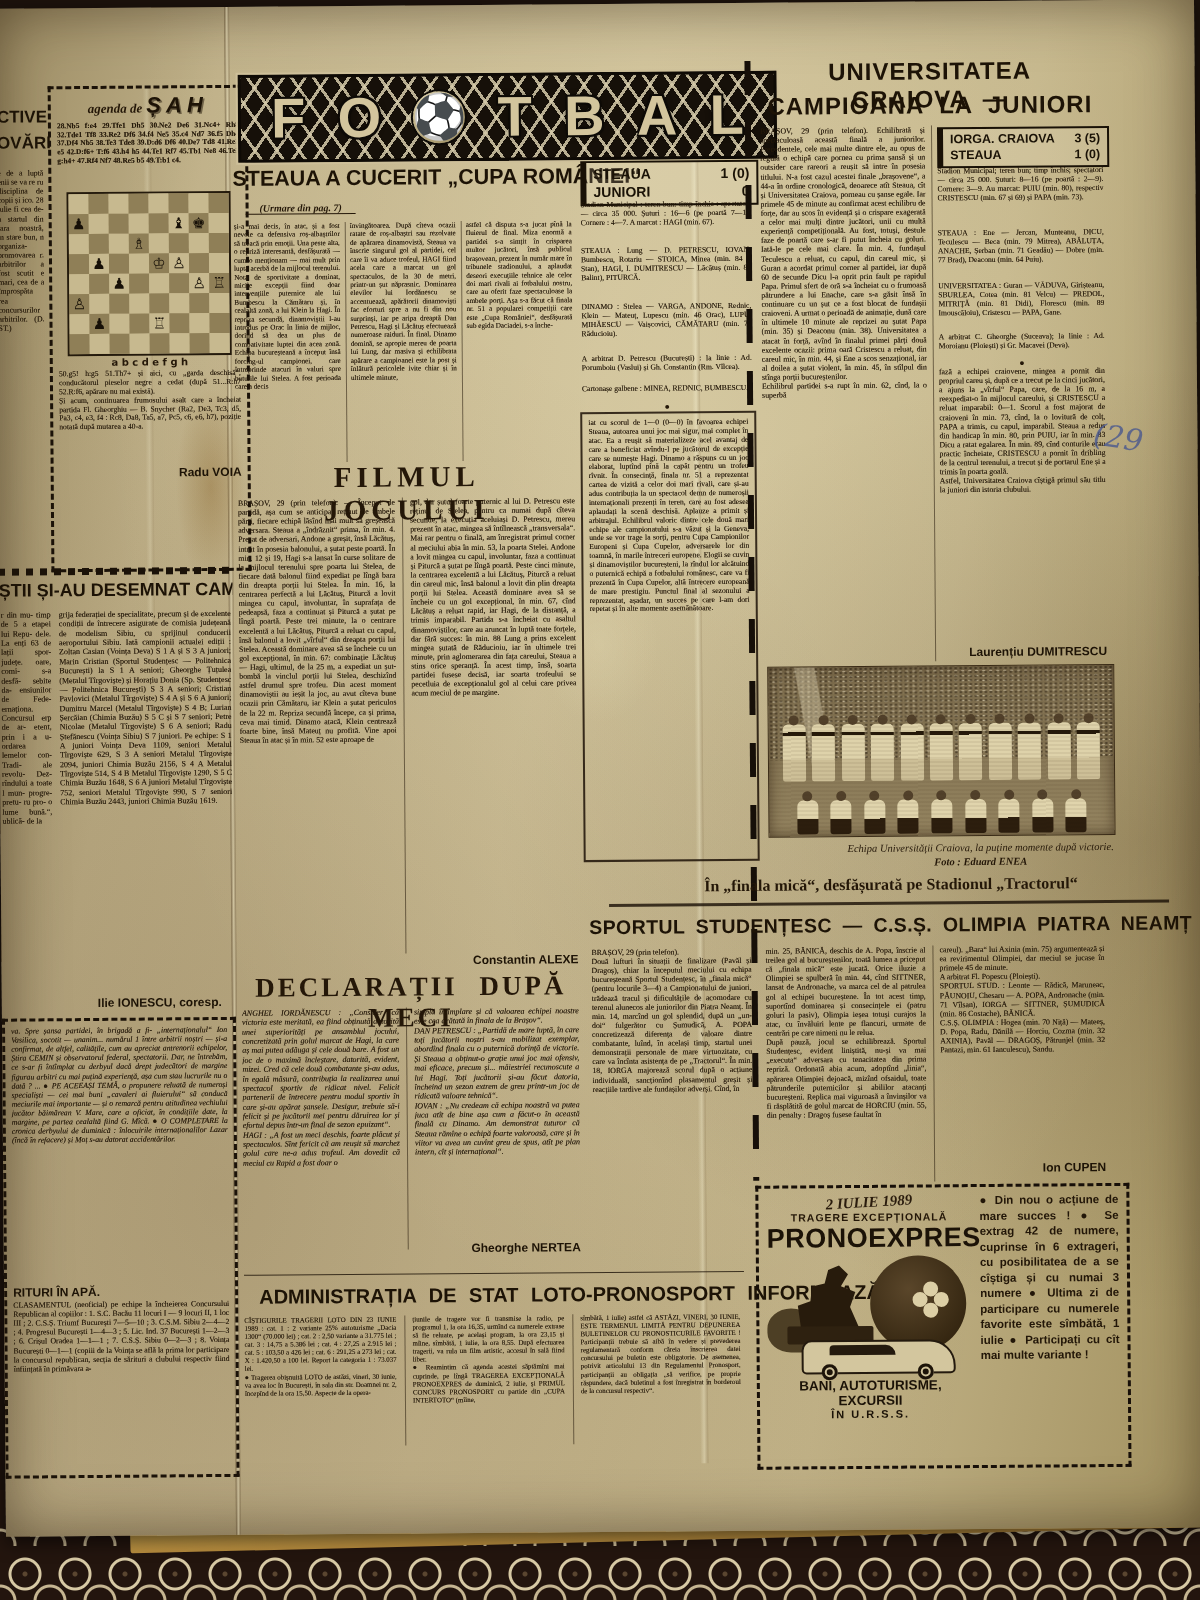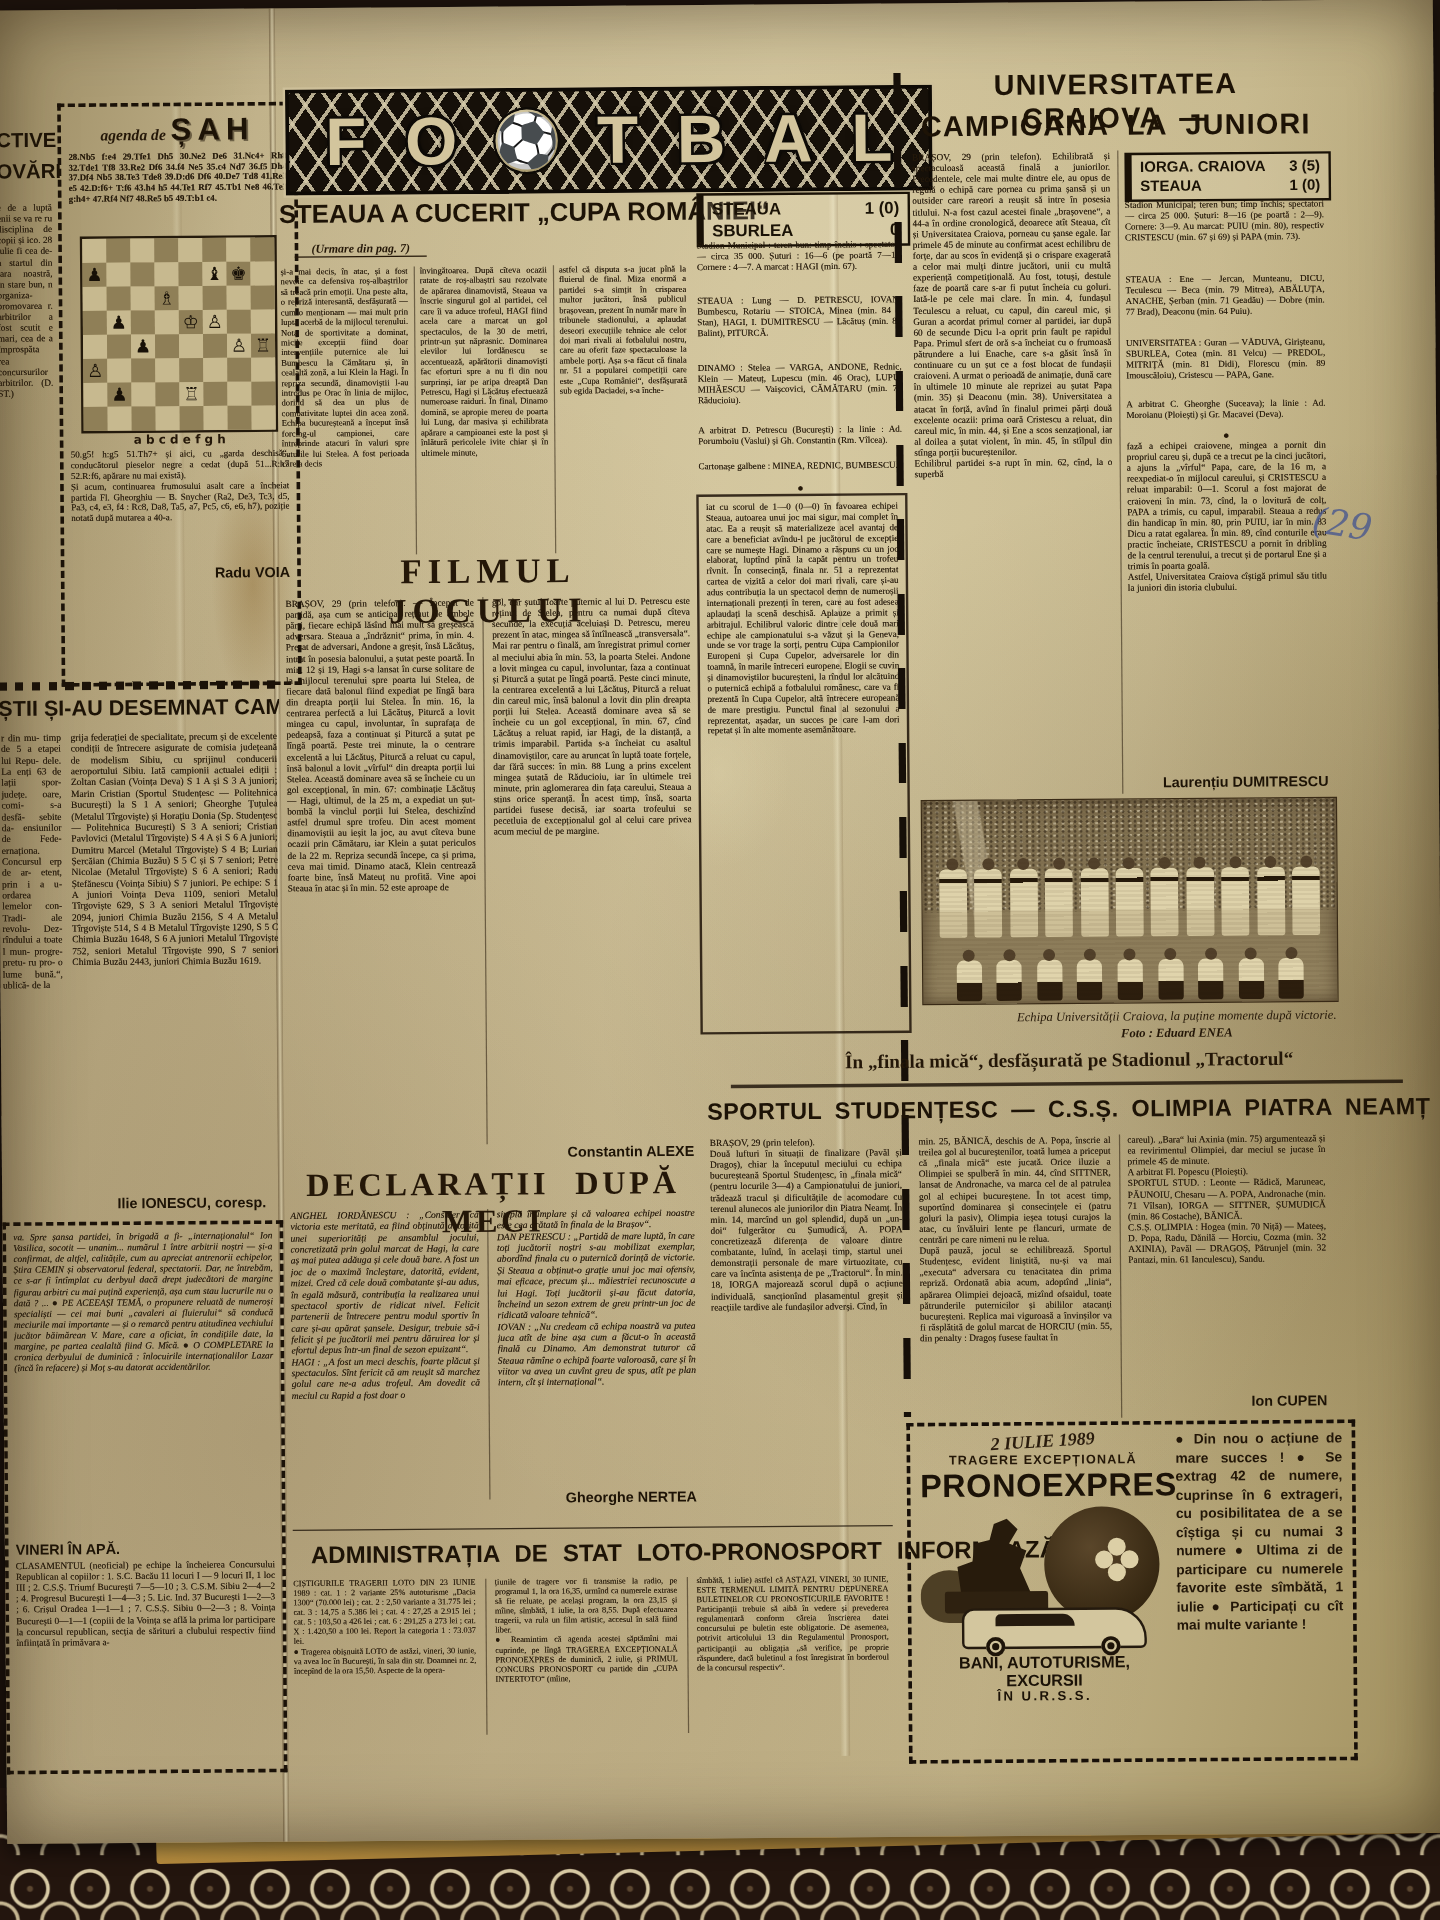--- a/index.html
+++ b/index.html
@@ -113,21 +113,21 @@
 
     <div class="abs headline" style="left:2px;top:96px;width:130px;font-size:17px;line-height:1.5;">
       <div>CTIVE</div>
       <div>OVĂRI</div>
     </div>
     <div class="abs body-txt t78" style="left:2px;top:160px;width:46px;height:420px;">e de a luptă enii se va re ru disciplina de copii și ico. 28 iulie fi cea de-a startul din țara noastră, în stare bun, n organiza- promovarea r. arbitrilor a fost scutit e mari, cea de a împrospăta rea concursurilor arbitrilor. (D. ST.)</div>
 
     <div class="sah-box">
       <div style="text-align:center;">
         <span class="ital" style="font-size:13px;font-weight:700;">agenda de</span>
-        <span class="headline" style="font-size:26px;letter-spacing:5px;text-shadow:1.5px 1.5px 0 rgba(30,20,5,.5);">ȘAH</span>
+        <span class="headline" style="font-size:22px;letter-spacing:5px;text-shadow:1.5px 1.5px 0 rgba(30,20,5,.5);font-style:italic;">ȘAH</span>
       </div>
       <div class="body-txt" style="font-size:7.4px;font-weight:700;margin-top:3px;height:66px;">28.Nb5 f:e4 29.Tfe1 Dh5 30.Ne2 De6 31.Nc4+ Rh8 32.Tde1 Tf8 33.Re2 Df6 34.f4 Ne5 35.c4 Nd7 36.f5 Dh4 37.Df4 Nb5 38.Te3 Tde8 39.D:d6 Df6 40.De7 Td8 41.Re3 e5 42.D:f6+ T:f6 43.h4 h5 44.Te1 Rf7 45.Tb1 Ne8 46.Te3 g:h4+ 47.Rf4 Nf7 48.Re5 b5 49.T:b1 c4.</div>
       <div class="chess-board">
           <div class="sq light"></div>
           <div class="sq dark"></div>
           <div class="sq light"></div>
           <div class="sq dark"></div>
           <div class="sq light"></div>
           <div class="sq dark"></div>
           <div class="sq light"></div>
@@ -197,21 +197,21 @@
     <div class="checker" style="left:0;top:560px;width:236px;"></div>
 
     <div class="abs headline" style="left:0;top:572px;width:234px;font-size:18px;white-space:nowrap;overflow:hidden;">ȘTII ȘI-AU DESEMNAT CAMPIONII</div>
     <div class="abs body-txt t80" style="left:2px;top:602px;width:50px;height:382px;">r din mu- timp de 5 a etapei lui Repu- dele. La enți 63 de lații spor- județe. oare, comi- s-a desfă- sebite da- ensiunilor de Fede- ernaționa. Concursul erp de ar- etent, prin i a u- ordarea lemelor con- Tradi- ale revolu- Dez- rîndului a toate l mun- progre- pretu- ru pro- o lume bună.“, ublică- de la</div>
     <div class="abs body-txt t80" style="left:60px;top:602px;width:172px;height:382px;">grija federației de specialitate, precum și de excelente condiții de întrecere asigurate de comisia județeană de modelism Sibiu, cu sprijinul conducerii aeroportului Sibiu. Iată campionii actualei ediții : Zoltan Casian (Voința Deva) S 1 A și S 3 A juniori; Marin Cristian (Sportul Studențesc — Politehnica București) la S 1 A seniori; Gheorghe Țuțulea (Metalul Tîrgoviște) și Horațiu Donia (Sp. Studențesc — Politehnica București) S 3 A seniori; Cristian Pavlovici (Metalul Tîrgoviște) S 4 A și S 6 A juniori; Dumitru Marcel (Metalul Tîrgoviște) S 4 B; Lurian Șercăian (Chimia Buzău) S 5 C și S 7 seniori; Petre Nicolae (Metalul Tîrgoviște) S 6 A seniori; Radu Ștefănescu (Voința Sibiu) S 7 juniori. Pe echipe: S 1 A juniori Voința Deva 1109, seniori Metalul Tîrgoviște 629, S 3 A seniori Metalul Tîrgoviște 2094, juniori Chimia Buzău 2156, S 4 A Metalul Tîrgoviște 514, S 4 B Metalul Tîrgoviște 1290, S 5 C Chimia Buzău 1648, S 6 A juniori Metalul Tîrgoviște 752, seniori Metalul Tîrgoviște 990, S 7 seniori Chimia Buzău 2443, juniori Chimia Buzău 1619.</div>
     <div class="abs byline" style="left:40px;top:988px;width:180px;">Ilie IONESCU, coresp.</div>
 
     <div class="abs" style="left:0;top:1010px;width:216px;height:444px;border:3px dashed #1b1208;padding:5px 6px;">
       <div class="body-txt t78 ital" style="height:250px;">va. Spre șansa partidei, în brigadă a fi- „internaționalul“ Ion Vasilica, socotit — unanim... numărul 1 între arbitrii noștri — și-a confirmat, de altfel, calitățile, cum au apreciat antrenorii echipelor, Știra CEMIN și observatorul federal, spectatorii. Dar, ne întrebăm, ce s-ar fi întîmplat cu derbyul dacă drept judecători de margine figurau arbitri cu mai puțină experiență, așa cum stau lucrurile nu o dată ? ... ● PE ACEEAȘI TEMĂ, o propunere reluată de numeroși specialiști — cei mai buni „cavaleri ai fluierului“ să conducă meciurile mai importante — și o remarcă pentru atitudinea vechiului jucător băimărean V. Mare, care a oficiat, în condițiile date, la margine, pe partea cealaltă fiind G. Mîcă. ● O COMPLETARE la cronica derbyului de duminică : înlocuirile internaționalilor Lazar (încă în refacere) și Moț s-au datorat accidentărilor.</div>
       <div style="margin-top:6px;">
-        <span class="headline" style="font-size:12px;">VINERI ÎN APĂ.</span>
+        <span class="headline" style="font-size:12px;">RITURI ÎN APĂ.</span>
       </div>
       <div class="body-txt t78" style="height:150px;">CLASAMENTUL (neoficial) pe echipe la încheierea Concursului Republican al copiilor : 1. S.C. Bacău 11 locuri I — 9 locuri II, 1 loc III ; 2. C.S.Ș. Triumf București 7—5—10 ; 3. C.S.M. Sibiu 2—4—2 ; 4. Progresul București 1—4—3 ; 5. Lic. Ind. 37 București 1—2—3 ; 6. Crișul Oradea 1—1—1 ; 7. C.S.Ș. Sibiu 0—2—3 ; 8. Voința București 0—1—1 (copiii de la Voința se află la prima lor participare la concursul republican, secția de sărituri a clubului respectiv fiind înființată în primăvara a-</div>
     </div>
 
     <div class="banner">
       <span class="ltr">F</span>
       <span class="ltr">O</span>
       <span class="ball">⚽</span>
       <span class="ltr">T</span>
       <span class="ltr">B</span>
@@ -227,21 +227,21 @@
     <div class="abs body-txt t72" style="left:470px;top:216px;width:106px;height:240px;">astfel că disputa s-a jucat pînă la fluierul de final. Miza enormă a partidei s-a simțit în crisparea multor jucători, însă publicul brașovean, prezent în număr mare în tribunele stadionului, a aplaudat deseori execuțiile tehnice ale celor doi mari rivali ai fotbalului nostru, care au oferit faze spectaculoase la ambele porți. Așa s-a făcut că finala nr. 51 a popularei competiții care este „Cupa României“, desfășurată sub egida Daciadei, s-a înche-</div>
     <div class="vrule" style="left:349px;top:216px;height:240px;"></div>
     <div class="vrule" style="left:465px;top:216px;height:240px;"></div>
 
     <div class="abs scorebox" style="left:585px;top:157px;width:156px;">
       <div class="r">
           <span>STEAUA</span>
           <span>1 (0)</span>
         </div>
       <div class="r">
-          <span>SBURLEA</span>
+          <span>JUNIORI</span>
           <span>0</span>
         </div>
     </div>
     <div class="abs body-txt t76" style="left:585px;top:197px;width:170px;height:42px;">Stadion Municipal : teren bun: timp închis : spectatori — circa 35 000. Șuturi : 16—6 (pe poartă 7—1). Cornere : 4—7. A marcat : HAGI (min. 67).</div>
     <div class="abs body-txt t76" style="left:585px;top:243px;width:170px;height:52px;">STEAUA : Lung — D. PETRESCU, IOVAN, Bumbescu, Rotariu — STOICA, Minea (min. 84 I. Stan), HAGI, I. DUMITRESCU — Lăcătuș (min. 85 Balint), PITURCĂ.</div>
     <div class="abs body-txt t76" style="left:585px;top:299px;width:170px;height:50px;">DINAMO : Stelea — VARGA, ANDONE, Rednic, Klein — Mateuț, Lupescu (min. 46 Orac), LUPU, MIHĂESCU — Vaișcovici, CĂMĂTARU (min. 78 Răducioiu).</div>
     <div class="abs body-txt t76" style="left:585px;top:351px;width:170px;height:28px;">A arbitrat D. Petrescu (București) : la linie : Ad. Porumboiu (Vaslui) și Gh. Constantin (Rm. Vîlcea).</div>
     <div class="abs body-txt t76" style="left:585px;top:381px;width:170px;height:18px;">Cartonașe galbene : MINEA, REDNIC, BUMBESCU.</div>
     <div class="abs dotsep" style="left:585px;top:399px;width:170px;">●</div>
     <div class="abs" style="left:583px;top:408px;width:160px;height:436px;border:2px solid rgba(28,17,6,.85);padding:5px 6px;">

